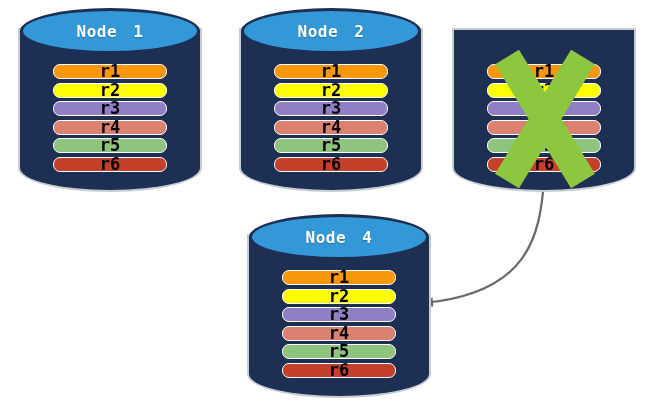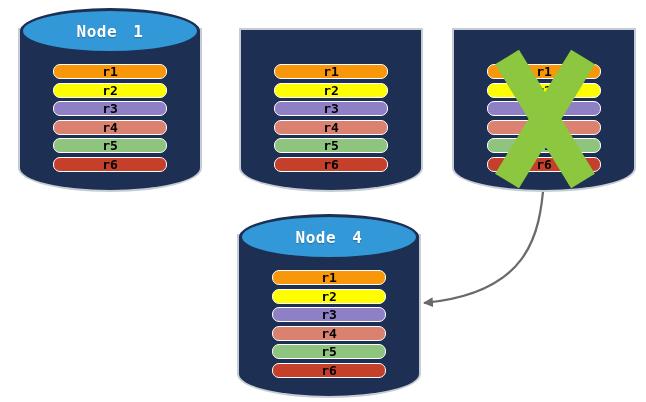--- a/index.html
+++ b/index.html
@@ -34,21 +34,21 @@
     color:var(--node-label-text,#fff);
     font-size:16px;font-weight:bold;word-spacing:6px;letter-spacing:.5px;
     text-shadow:0 1px 1px rgba(0,0,0,.25);
   }
   .rows{position:absolute;left:33px;top:56px;width:114px;}
   .row{
     height:15px;margin-bottom:3.5px;box-sizing:border-box;
     border:1.5px solid var(--row-border,#fff);
     border-radius:7px;
     display:flex;align-items:center;justify-content:center;
-    font-size:13px;font-weight:bold;color:var(--row-text,#000);
+    font-size:17px;font-weight:bold;color:var(--row-text,#000);
     line-height:1;
   }
   .fail-x{
     position:absolute;left:39px;top:42px;width:104px;height:138px;z-index:3;
   }
   .fail-x line{stroke:var(--failure-x,#8cc63e);stroke-width:28;stroke-linecap:butt;}
 </style>
 </head>
 <body style="--cylinder-body: #1D2F52; --cylinder-top: #3398D8; --cylinder-outline: #C6CCD4; --row-border: #FFFFFF; --row-text: #000000; --node-label-text: #FFFFFF; --failure-x: #8DC63F; --arrow: #6A6A6A;">
 
@@ -73,20 +73,23 @@
       <div class="row" style="background: rgb(254, 254, 0);">r2</div>
       <div class="row" style="background: rgb(143, 128, 198);">r3</div>
       <div class="row" style="background: rgb(219, 129, 112);">r4</div>
       <div class="row" style="background: rgb(143, 196, 126);">r5</div>
       <div class="row" style="background: rgb(196, 64, 43);">r6</div>
     </div>
   </div>
 
   <div class="node" style="left:241px;top:8px">
     <div class="cyl-body"></div>
+    <div class="cyl-top">
+      <span class="node-label">Node 2</span>
+    </div>
     <div class="rows">
       <div class="row" style="background: rgb(247, 151, 9);">r1</div>
       <div class="row" style="background: rgb(254, 254, 0);">r2</div>
       <div class="row" style="background: rgb(143, 128, 198);">r3</div>
       <div class="row" style="background: rgb(219, 129, 112);">r4</div>
       <div class="row" style="background: rgb(143, 196, 126);">r5</div>
       <div class="row" style="background: rgb(196, 64, 43);">r6</div>
     </div>
   </div>
 
@@ -99,21 +102,21 @@
       <div class="row" style="background: rgb(219, 129, 112);">r4</div>
       <div class="row" style="background: rgb(143, 196, 126);">r5</div>
       <div class="row" style="background: rgb(196, 64, 43);">r6</div>
     </div>
     <svg class="fail-x" viewBox="0 0 104 138" aria-hidden="true">
       <line x1="14" y1="7" x2="90" y2="131"></line>
       <line x1="90" y1="7" x2="14" y2="131"></line>
     </svg>
   </div>
 
-  <div class="node" style="left:239px;top:214px">
+  <div class="node" style="left:249px;top:214px">
     <div class="cyl-body"></div>
     <div class="cyl-top">
       <span class="node-label">Node 4</span>
     </div>
     <div class="rows">
       <div class="row" style="background: rgb(247, 151, 9);">r1</div>
       <div class="row" style="background: rgb(254, 254, 0);">r2</div>
       <div class="row" style="background: rgb(143, 128, 198);">r3</div>
       <div class="row" style="background: rgb(219, 129, 112);">r4</div>
       <div class="row" style="background: rgb(143, 196, 126);">r5</div>

